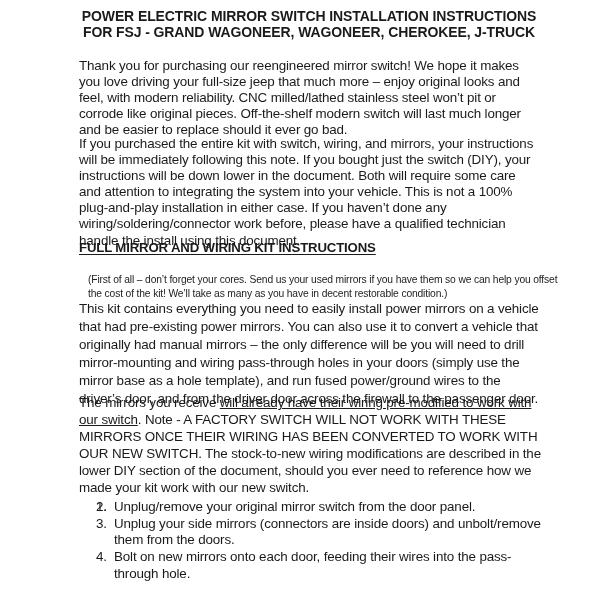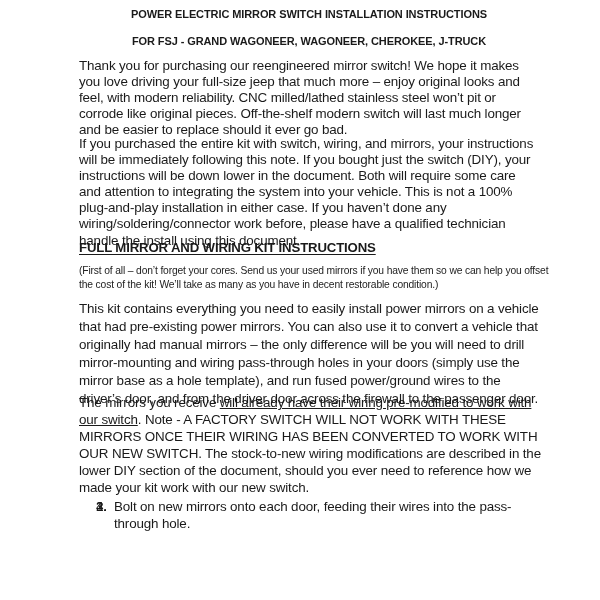--- a/index.html
+++ b/index.html
@@ -3,24 +3,24 @@
 <meta charset="utf-8">
 <style>
   html, body { margin: 0; padding: 0; background: #ffffff; }
   body {
     width: 600px; height: 600px; overflow: hidden; position: relative;
     font-family: "Liberation Sans", sans-serif; color: #1a1a1a;
   }
   .page { position: absolute; left: 79px; top: 0; width: 460px; }
   .title {
     position: absolute; left: 0; width: 460px; text-align: center;
-    font-weight: bold; font-size: 11px; letter-spacing: -0.1px; white-space: nowrap;
+    font-weight: bold; font-size: 14px; letter-spacing: -0.1px; white-space: nowrap;
   }
   .t1 { top: 8px; }
-  .t2 { top: 35px; }
+  .t2 { top: 24px; }
   .para {
     position: absolute; left: 0; width: 462px;
     font-size: 13.4px; line-height: 16.1px; letter-spacing: -0.15px;
   }
   .p1 { top: 58px; }
   .p2 { top: 136px; }
   .heading {
     position: absolute; left: 0; top: 240px;
     font-size: 13.2px; font-weight: bold; text-decoration: underline;
     text-underline-offset: 2px; letter-spacing: -0.15px; white-space: nowrap;
@@ -45,25 +45,25 @@
 
 <div class="page">
   <div class="title t1">POWER ELECTRIC MIRROR SWITCH INSTALLATION INSTRUCTIONS</div>
   <div class="title t2">FOR FSJ - GRAND WAGONEER, WAGONEER, CHEROKEE, J-TRUCK</div>
 
   <p class="para p1" style="margin:0">Thank you for purchasing our reengineered mirror switch! We hope it makes you love driving your full-size jeep that much more – enjoy original looks and feel, with modern reliability. CNC milled/lathed stainless steel won’t pit or corrode like original pieces. Off-the-shelf modern switch will last much longer and be easier to replace should it ever go bad.</p>
   <p class="para p2" style="margin:0">If you purchased the entire kit with switch, wiring, and mirrors, your instructions will be immediately following this note. If you bought just the switch (DIY), your instructions will be down lower in the document. Both will require some care and attention to integrating the system into your vehicle. This is not a 100% plug-and-play installation in either case. If you haven’t done any wiring/soldering/connector work before, please have a qualified technician handle the install using this document.</p>
 
   <div class="heading">FULL MIRROR AND WIRING KIT INSTRUCTIONS</div>
 
-  <p class="small" style="margin:0">(First of all – don’t forget your cores. Send us your used mirrors if you have them so we can help you offset the cost of the kit! We’ll take as many as you have in decent restorable condition.)</p>
+  <p class="small" style="margin:9px">(First of all – don’t forget your cores. Send us your used mirrors if you have them so we can help you offset the cost of the kit! We’ll take as many as you have in decent restorable condition.)</p>
 
   <p class="para p3" style="margin:0">This kit contains everything you need to easily install power mirrors on a vehicle that had pre-existing power mirrors. You can also use it to convert a vehicle that originally had manual mirrors – the only difference will be you will need to drill mirror-mounting and wiring pass-through holes in your doors (simply use the mirror base as a hole template), and run fused power/ground wires to the driver’s door, and from the driver door across the firewall to the passenger door.</p>
 
   <p class="para p4" style="margin:0"><span>The mirrors you receive </span><span class="u">will already have their wiring pre-modified to work with our switch</span><span>. Note - A FACTORY SWITCH WILL NOT WORK WITH THESE MIRRORS ONCE THEIR WIRING HAS BEEN CONVERTED TO WORK WITH OUR NEW SWITCH. The stock-to-new wiring modifications are described in the lower DIY section of the document, should you ever need to reference how we made your kit work with our new switch.</span></p>
 
   <ol class="list">
     <li><span class="num">1.</span></li>
-    <li><span class="num">2.</span></li>
-    <li><span class="num">3.</span></li>
+    <li><span class="num">2.</span><span>Unplug/remove your original mirror switch from the door panel.</span></li>
+    <li><span class="num">3.</span><span>Unplug your side mirrors (connectors are inside doors) and unbolt/remove them from the doors.</span></li>
     <li><span class="num">4.</span><span>Bolt on new mirrors onto each door, feeding their wires into the pass-through hole.</span></li>
   </ol>
 </div>
 
 </body></html>

